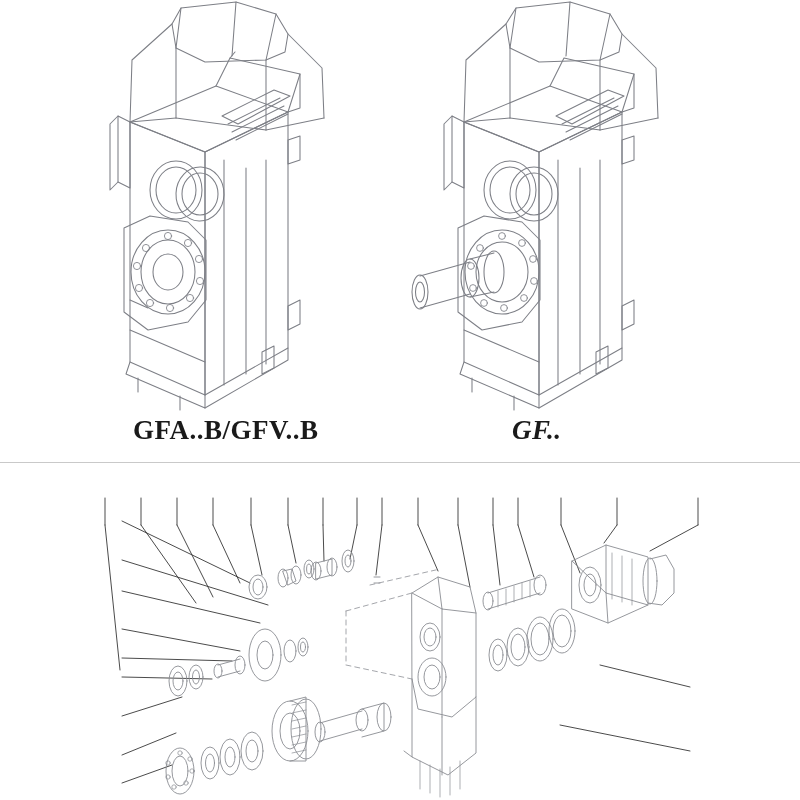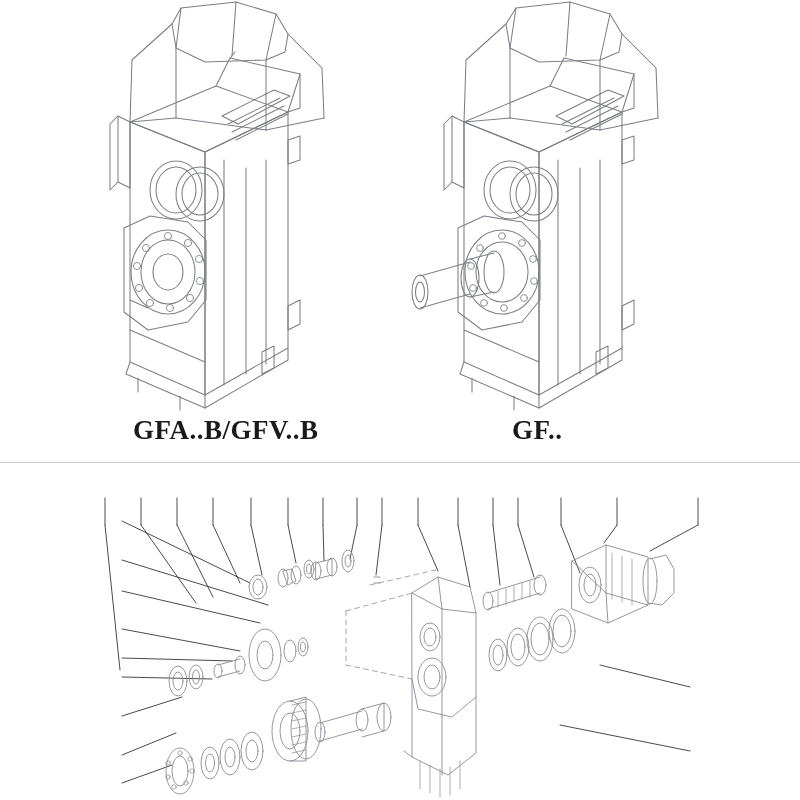--- a/index.html
+++ b/index.html
@@ -45,21 +45,21 @@
   .caption {
     position: absolute;
     font-family: "Liberation Serif", serif;
     font-weight: bold;
     font-size: 27px;
     color: #1a1a1a;
     letter-spacing: 0.5px;
     white-space: nowrap;
   }
   .caption-1 { left: 133px; top: 415px; }
-  .caption-2 { left: 512px; top: 415px; }
+  .caption-2 { left: 512px; top: 415px; font-style: italic; }
 
   svg.fig { position: absolute; left: 0; top: 0; }
 </style>
 </head>
 <body>
 
 <div id="page">
 
   <div class="section-top">
 

